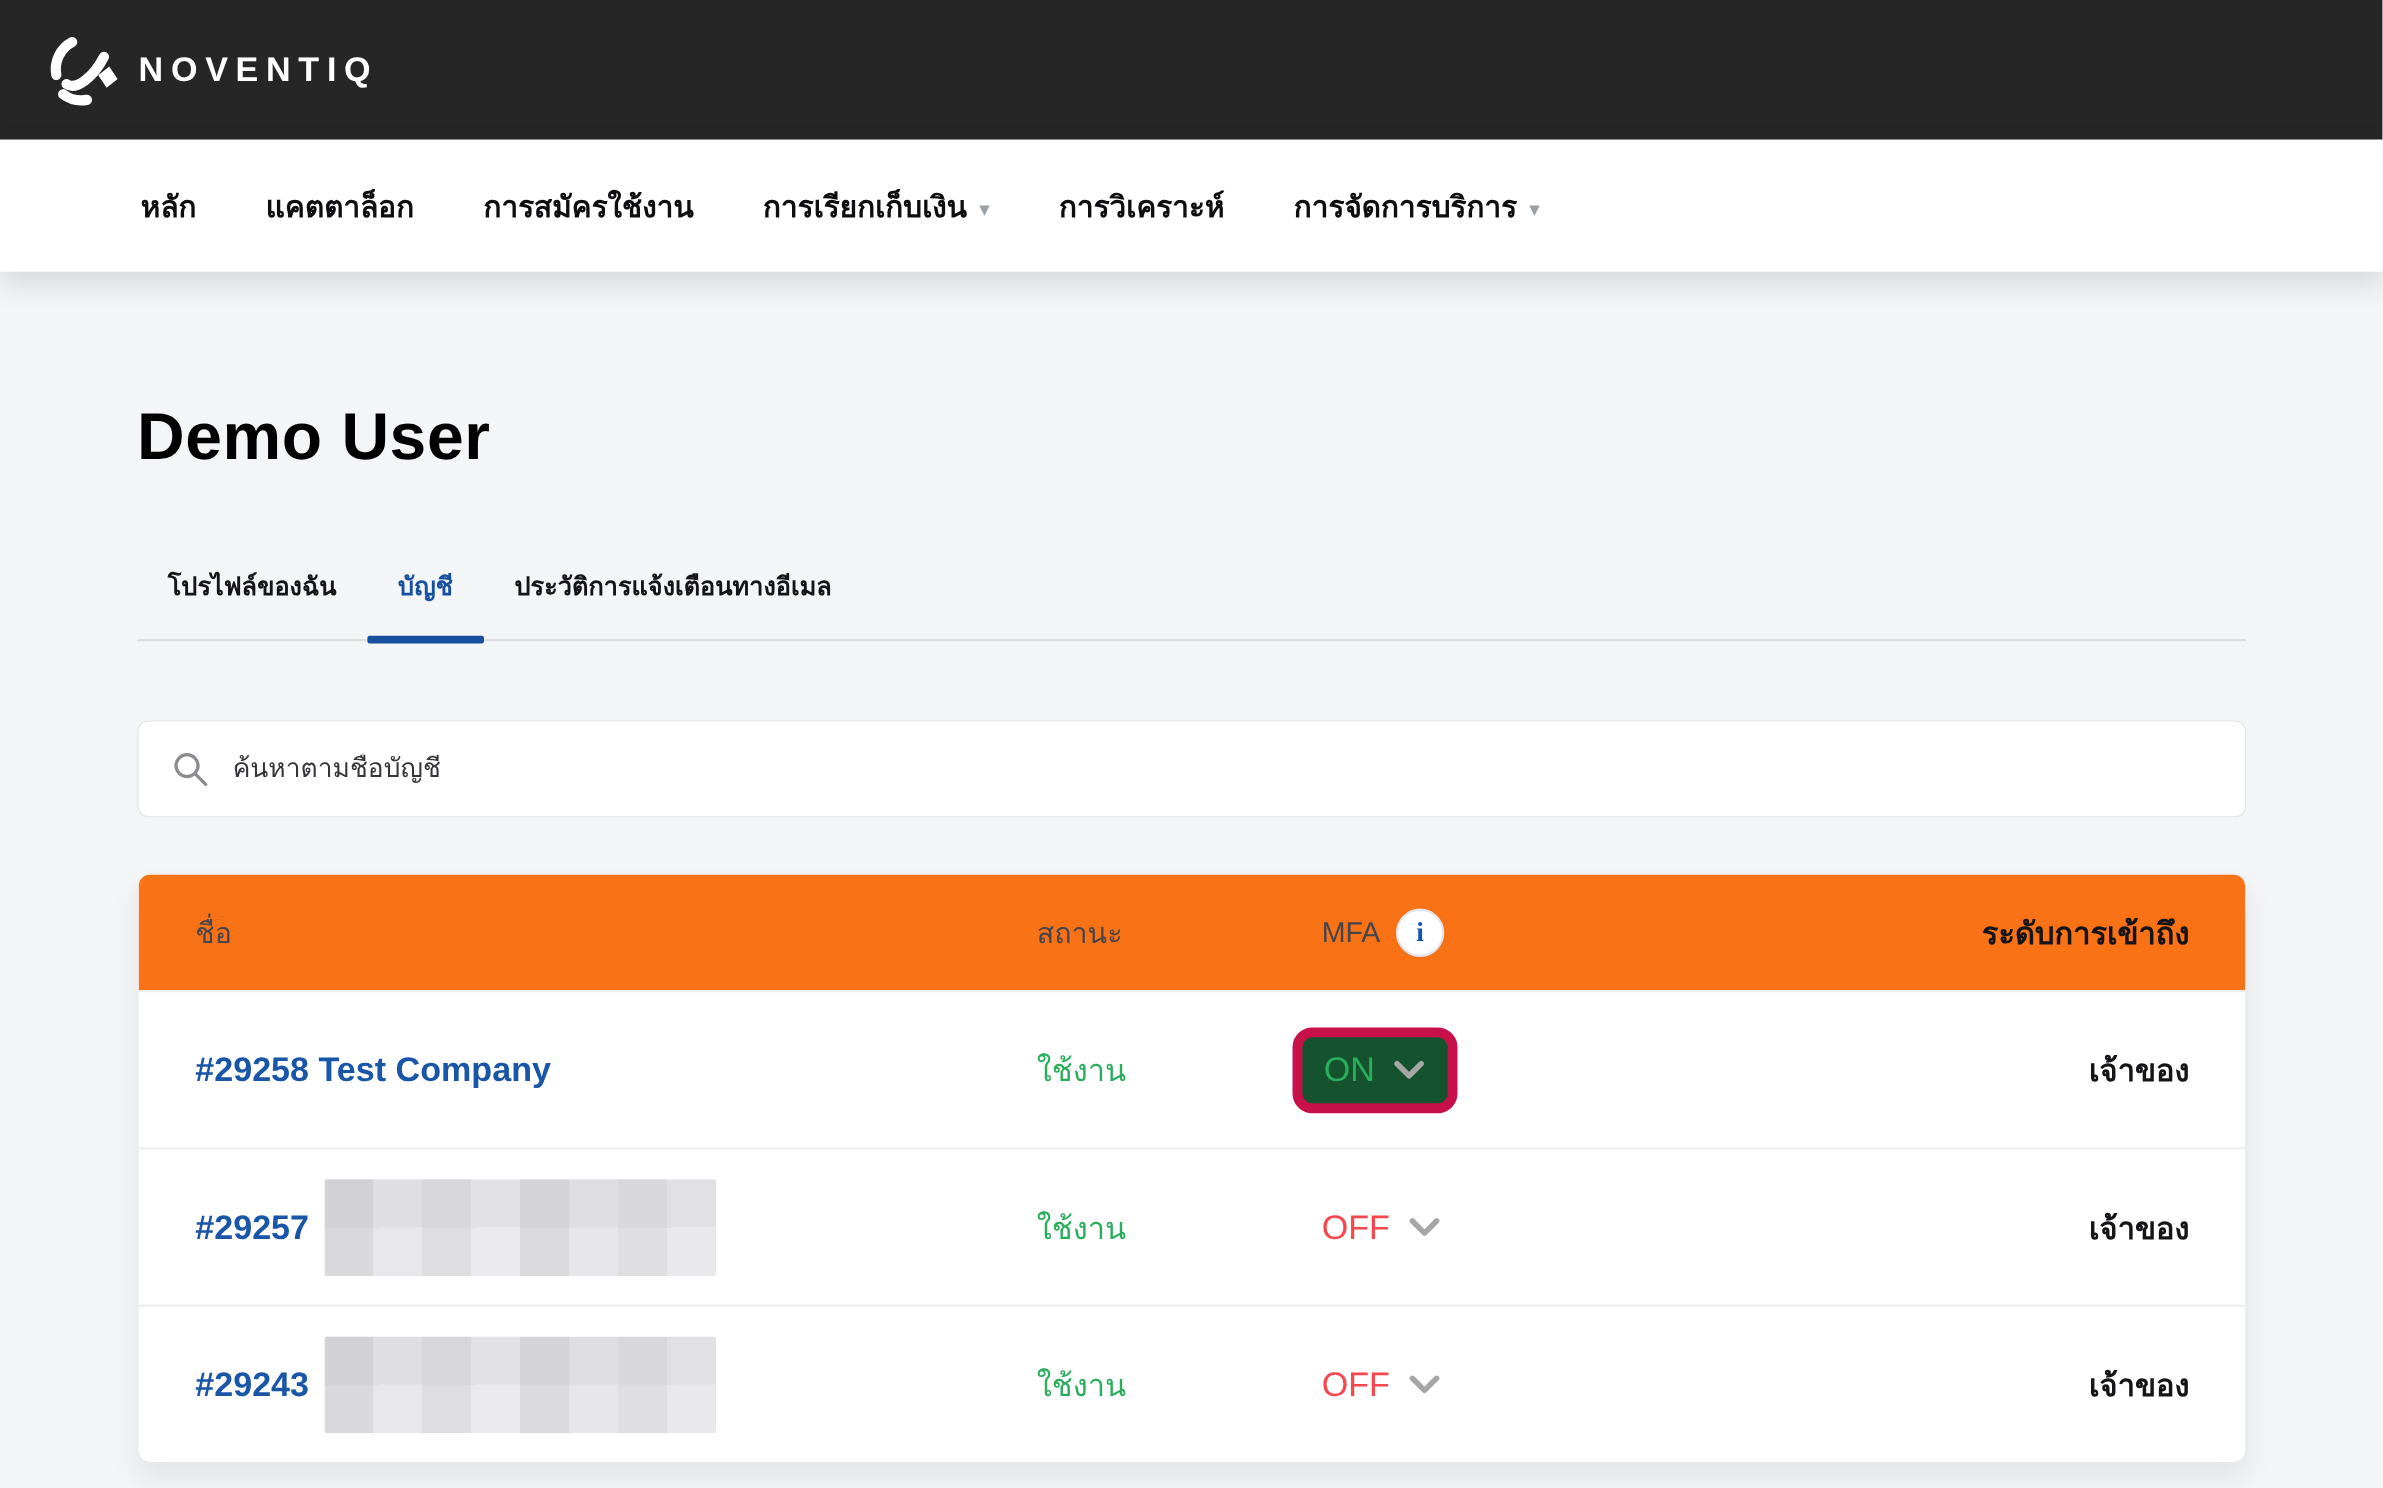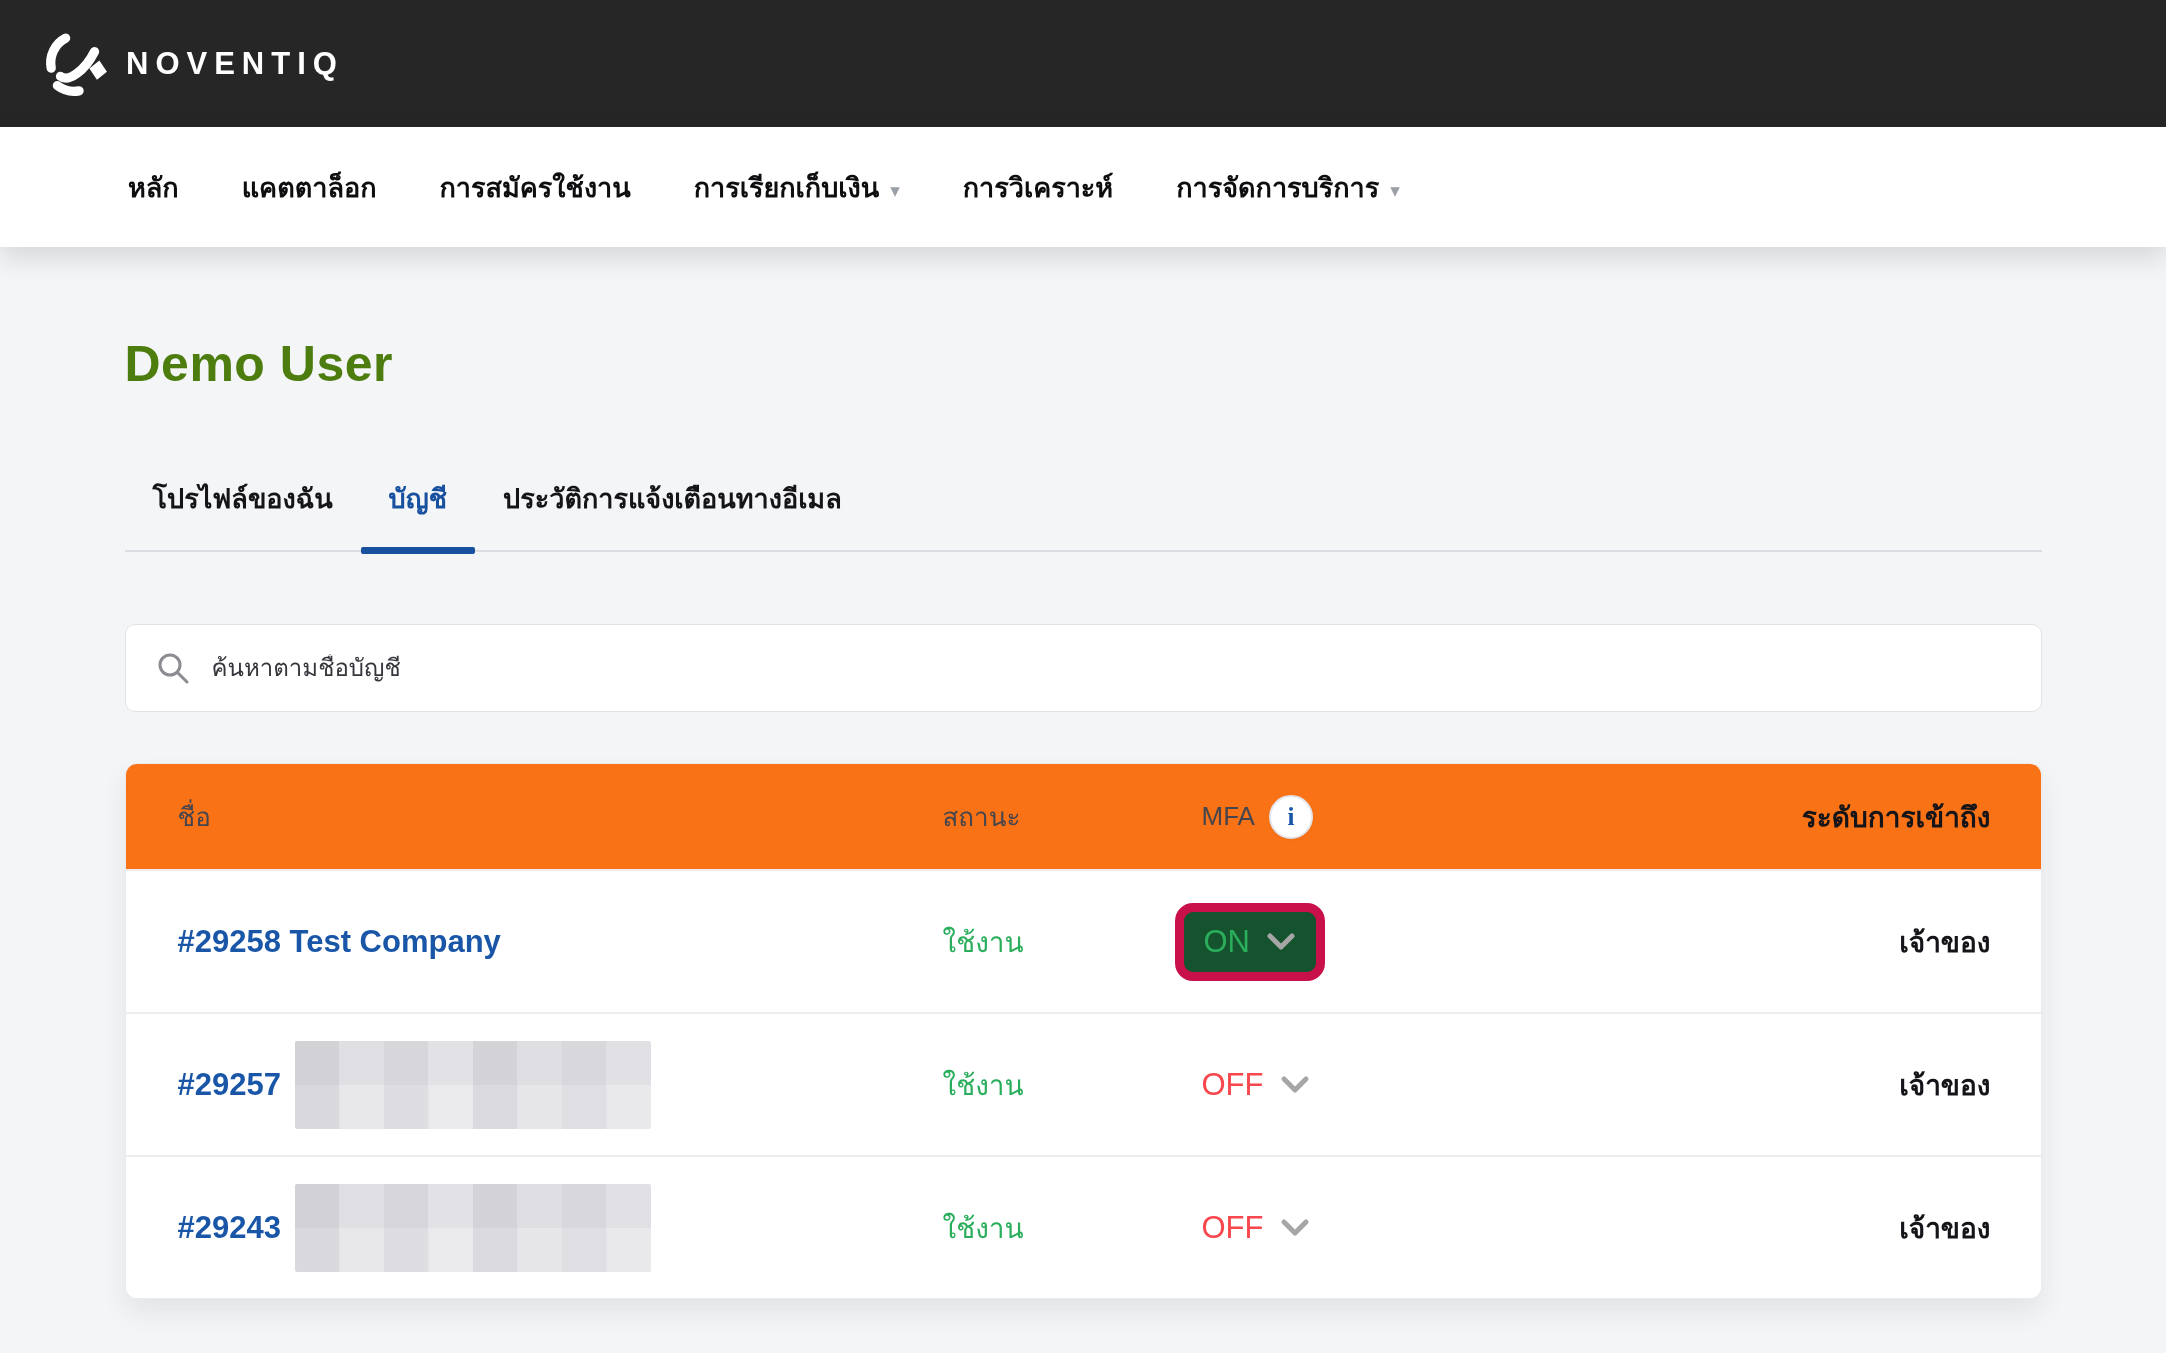--- a/index.html
+++ b/index.html
@@ -39,30 +39,30 @@
   .nav-item{
     font-size:27px;font-weight:700;color:#0e0e10;
     display:flex;align-items:center;gap:11px;cursor:pointer;white-space:nowrap;
   }
   .nav-caret{
     font-size:19px;color:#9aa0a6;transform:translateY(3px);
   }
   
   .content{width:1917px;margin:0 auto;}
   .page-title{
-    margin-top:88px;font-size:50px;font-weight:700;color:#4d7c0f;
+    margin-top:115px;font-size:60px;font-weight:700;color:#000000;
     letter-spacing:.5px;
   }
   
   .tabs{
     margin-top:84px;display:flex;align-items:flex-end;
     border-bottom:2px solid #dcdde2;
   }
   .tab{
-    font-size:27px;font-weight:700;color:#141419;
+    font-size:23px;font-weight:700;color:#141419;
     padding:0 28px 30px 28px;cursor:pointer;position:relative;white-space:nowrap;
   }
   .tab:first-child{padding-left:28px;}
   .tab.active{color:var(--tab-blue);}
   .tab.active::after{
     content:"";position:absolute;left:0;right:0;bottom:-4px;height:7px;
     background:var(--tab-blue);border-radius:2px;
   }
   
   .search-box{

